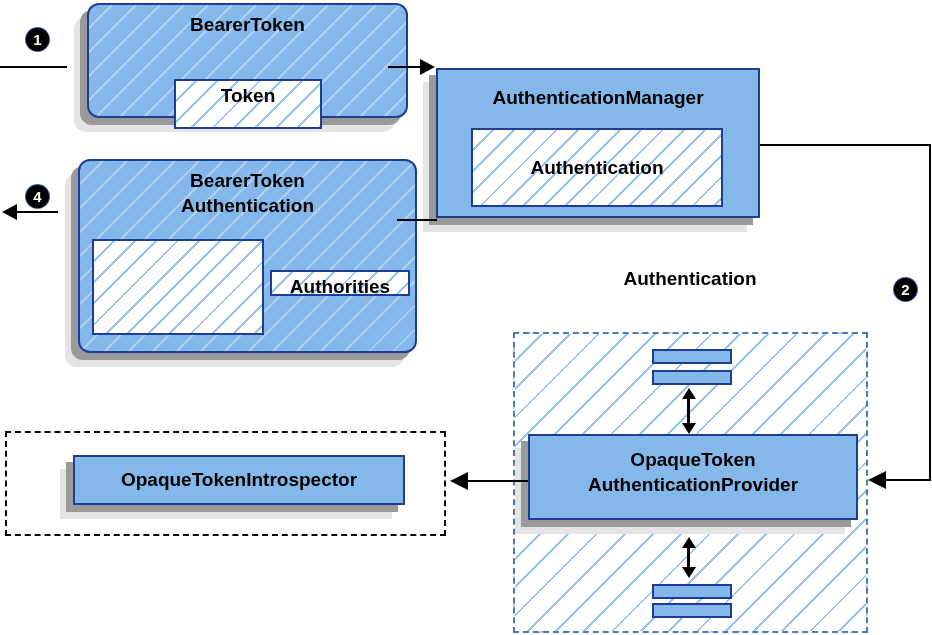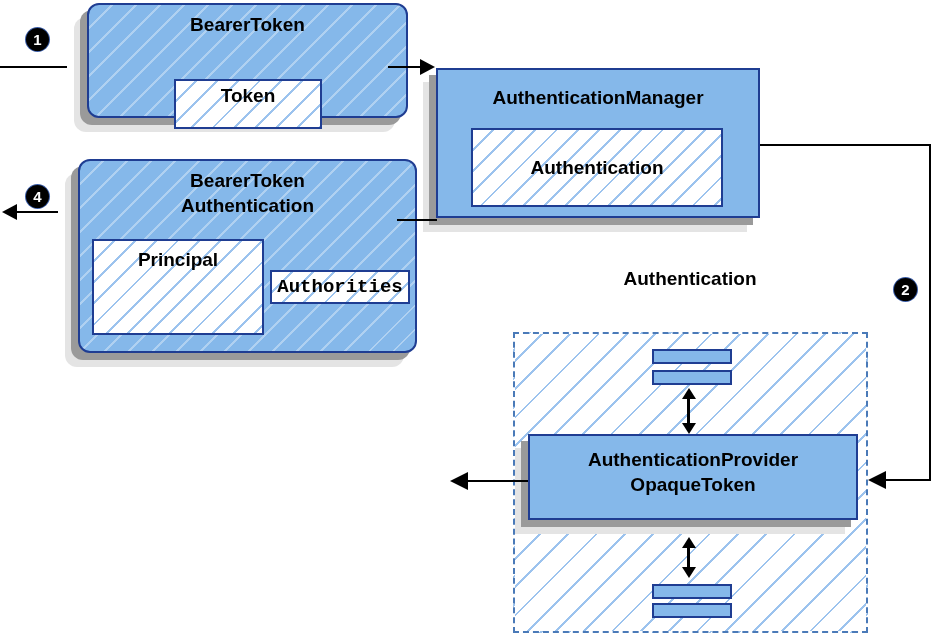--- a/index.html
+++ b/index.html
@@ -80,49 +80,52 @@
   <div class="badge" style="left:894px;top:278px;">2</div>
 
   <div class="badge" style="left:26px;top:185px;">4</div>
   <div class="tri-left-sm" style="left:2px;top:204px;"></div>
   <div class="hline" style="left:17px;top:211px;width:41px;"></div>
 
   <div class="box rounded shadowed" style="left:58px;top:159px;width:339px;height:194px;padding-top:7px;">
     <span class="box-title tline">BearerToken</span>
     <span class="box-title tline">Authentication</span>
     <div class="inner" style="left:12px;top:78px;width:172px;height:96px;padding-top:5px;line-height:27px;">
-      <span class="tline">Principal</span>
     </div>
-    <div class="inner" style="left:190px;top:109px;width:140px;height:34px;line-height:30px;font-family:Liberation Mono, monospace;">Authorities</div>
+    <div class="inner" style="left:190px;top:109px;width:140px;height:26px;line-height:30px;">Authorities</div>
   </div>
 
   <div class="hline" style="left:397px;top:219px;width:40px;"></div>
 
   <div class="free-label" style="left:565px;top:266px;width:250px;">
     <span class="tline">Authentication</span>
   </div>
 
   <div class="dashed-blue" style="left:513px;top:332px;width:355px;height:301px;">
     <div class="bar" style="left:137px;top:15px;"></div>
     <div class="bar" style="left:137px;top:36px;"></div>
 
     <div class="tri-up" style="left:167px;top:54px;"></div>
     <div class="varrow-line" style="left:172px;top:65px;height:24px;"></div>
     <div class="tri-down" style="left:167px;top:89px;"></div>
 
     <div class="box shadowed" style="left:13px;top:100px;width:330px;height:86px;padding-top:11px;">
+      <span class="box-title tline">OpaqueToken</span>
       <span class="box-title tline">AuthenticationProvider</span>
-      <span class="box-title tline">OpaqueToken</span>
     </div>
 
     <div class="tri-up" style="left:167px;top:203px;"></div>
     <div class="varrow-line" style="left:172px;top:214px;height:19px;"></div>
     <div class="tri-down" style="left:167px;top:233px;"></div>
 
     <div class="bar" style="left:137px;top:250px;"></div>
     <div class="bar" style="left:137px;top:269px;"></div>
   </div>
 
   <div class="hline" style="left:468px;top:480px;width:60px;"></div>
   <div class="tri-left" style="left:450px;top:472px;"></div>
 
+  <div class="dashed-black" style="left:5px;top:431px;width:441px;height:105px;">
+    <div class="badge" style="left:81px;top:37px;">3</div>
+    <div class="box shadowed" style="left:66px;top:22px;width:332px;height:50px;line-height:46px;font-size:19px;">OpaqueTokenIntrospector</div>
+  </div>
 
 </div>
 
 </body></html>

